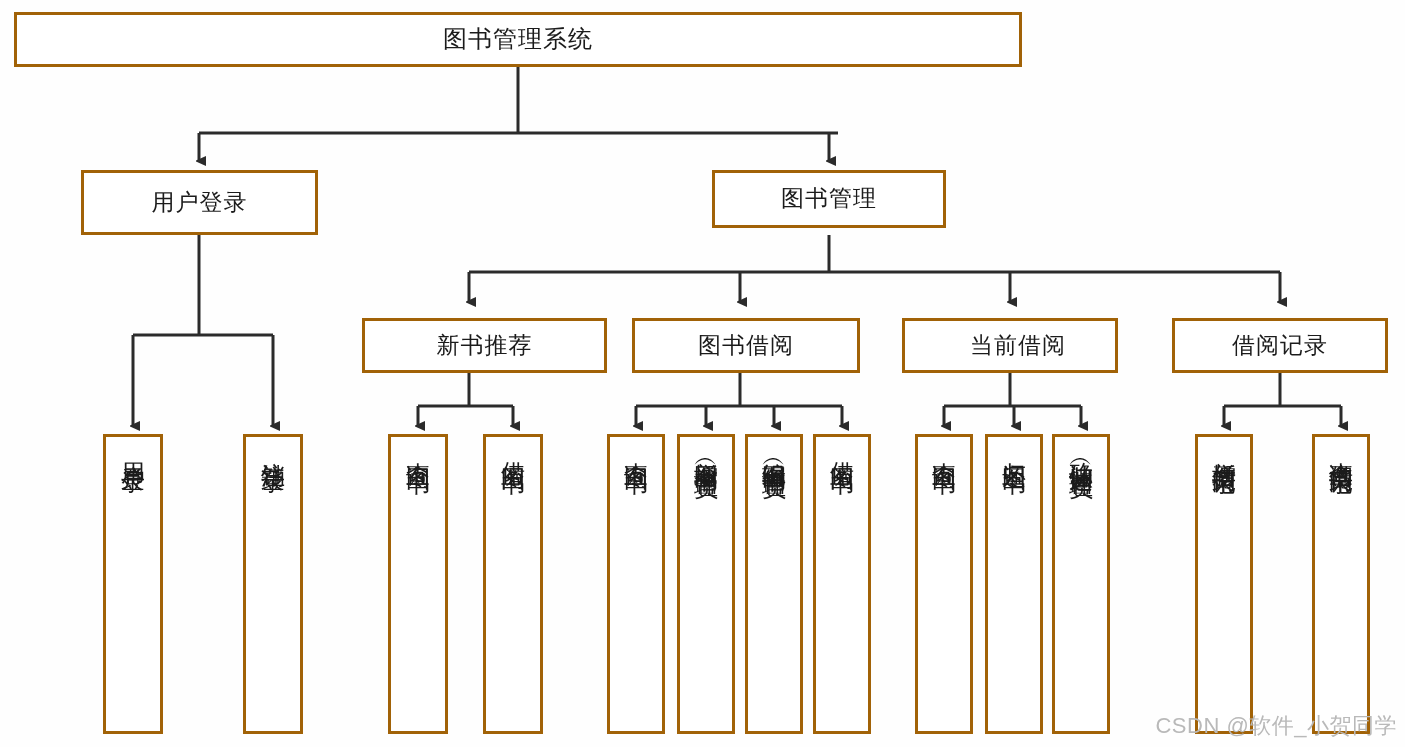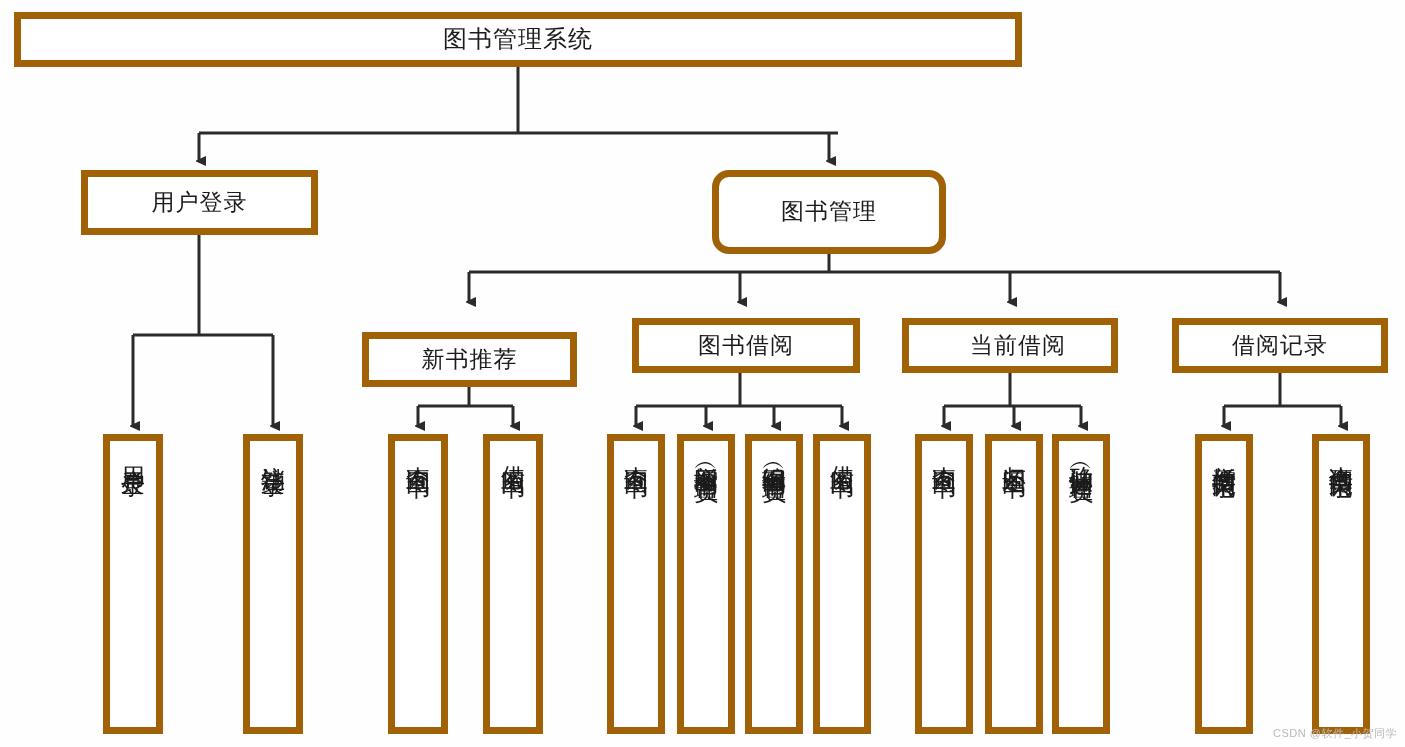--- a/index.html
+++ b/index.html
@@ -19,21 +19,21 @@
     position: absolute;
     left: 0;
     top: 0;
     width: 1405px;
     height: 747px;
     pointer-events: none;
   }
   .node {
     position: absolute;
     box-sizing: border-box;
-    border: 7px solid #a16207;
+    border: 3px solid #a16207;
     background: #ffffff;
     display: flex;
     align-items: center;
     justify-content: center;
     color: #1b1b1b;
   }
   .node .label {
     display: block;
     text-align: center;
     line-height: 1.18;
@@ -59,21 +59,21 @@
     letter-spacing: 3px;
     line-height: 1;
   }
   .node.v.tall .label {
     letter-spacing: 2px;
   }
   #watermark {
     position: absolute;
     right: 8px;
     bottom: 6px;
-    font-size: 11px;
+    font-size: 22px;
     color: #b9b9b9;
     letter-spacing: 0.5px;
     white-space: nowrap;
   }
 </style>
 </head>
 <body>
 
 <div id="canvas">
 
@@ -127,25 +127,25 @@
     </g>
   </svg>
 
   <div class="node h root" style="left:14px; top:12px; width:1008px; height:55px;">
     <span class="label">图书管理系统</span>
   </div>
 
   <div class="node h" style="left:81px; top:170px; width:237px; height:65px;">
     <span class="label">用户登录</span>
   </div>
-  <div class="node h" style="left:712px; top:170px; width:234px; height:84px;border-radius:17px;">
+  <div class="node h" style="left:712px; top:170px; width:234px; height:58px;">
     <span class="label">图书管理</span>
   </div>
 
-  <div class="node h" style="left:362px; top:332px; width:215px; height:55px;">
+  <div class="node h" style="left:362px; top:318px; width:245px; height:55px;">
     <span class="label">新书推荐</span>
   </div>
   <div class="node h" style="left:632px; top:318px; width:228px; height:55px;">
     <span class="label">图书借阅</span>
   </div>
   <div class="node h" style="left:902px; top:318px; width:216px; height:55px;padding-left:16px;">
     <span class="label">当前借阅</span>
   </div>
   <div class="node h" style="left:1172px; top:318px; width:216px; height:55px;">
     <span class="label">借阅记录</span>

